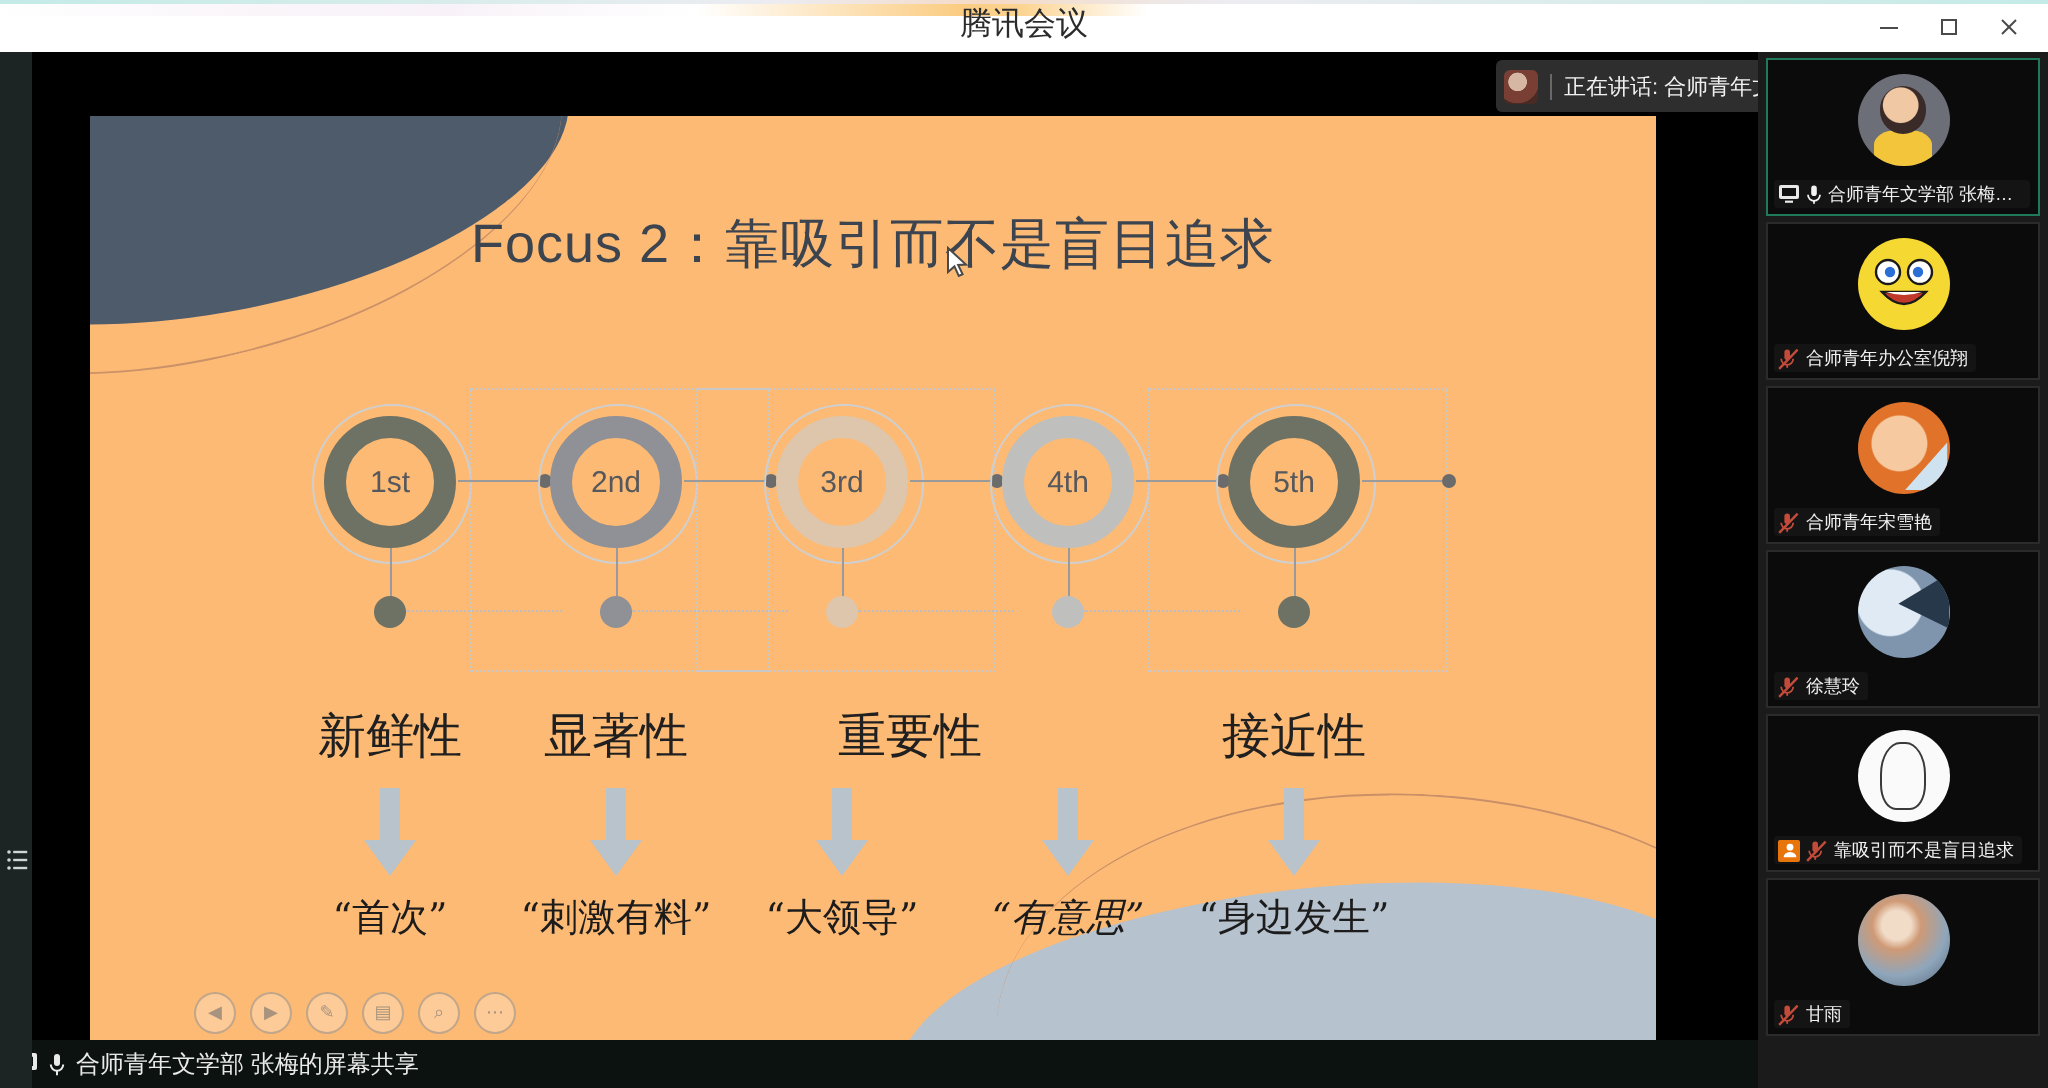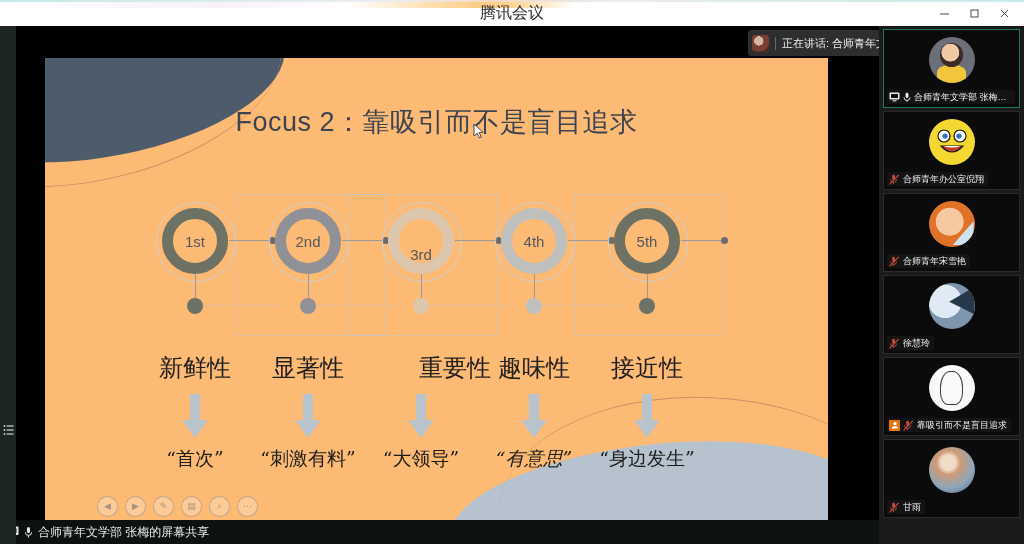--- a/index.html
+++ b/index.html
@@ -278,21 +278,21 @@
               <span>2nd</span>
             </div>
             <div class="connector"></div>
             <div class="stem"></div>
             <div class="stem-dot" style="background: rgb(143, 145, 150);"></div>
           </div>
           <div class="dotline" style="left: 271px; width: 78px;"></div>
           <div class="dashbox" style="left: 303px; width: 148px;"></div>
           <div class="tl-item" style="left: 306px;">
             <div class="ring-outline"></div>
-            <div class="ring" style="border: 11px solid rgb(221, 198, 171); align-items: flex-end;">
+            <div class="ring" style="border: 11px solid rgb(221, 198, 171);">
               <span>3rd</span>
             </div>
             <div class="connector"></div>
             <div class="stem"></div>
             <div class="stem-dot" style="background: rgb(221, 198, 171);"></div>
           </div>
           <div class="dotline" style="left: 384px; width: 78px;"></div>
           <div class="tl-item" style="left: 419px;">
             <div class="ring-outline"></div>
             <div class="ring" style="border: 11px solid rgb(191, 192, 189);">
@@ -311,21 +311,20 @@
             </div>
             <div class="connector"></div>
             <div class="stem"></div>
             <div class="stem-dot" style="background: rgb(110, 114, 100);"></div>
           </div>
         </div>
       <div class="labels">
           <div class="lab" style="left: 80px;">新鲜性</div>
           <div class="lab" style="left: 193px;">显著性</div>
           <div class="lab" style="left: 306px; text-align: right;">重要性</div>
-          <div class="lab" style="left: 419px;">趣味性</div>
           <div class="lab" style="left: 532px;">接近性</div>
         </div>
       <div class="arrows">
           <div class="arw" style="left: 80px;">
             <svg width="30" height="46" viewBox="0 0 30 46">
               <path d="M10,0 L20,0 L20,26 L28,26 L15,44 L2,26 L10,26 Z" fill="#b9c3cc"></path>
             </svg>
           </div>
           <div class="arw" style="left: 193px;">
             <svg width="30" height="46" viewBox="0 0 30 46">

